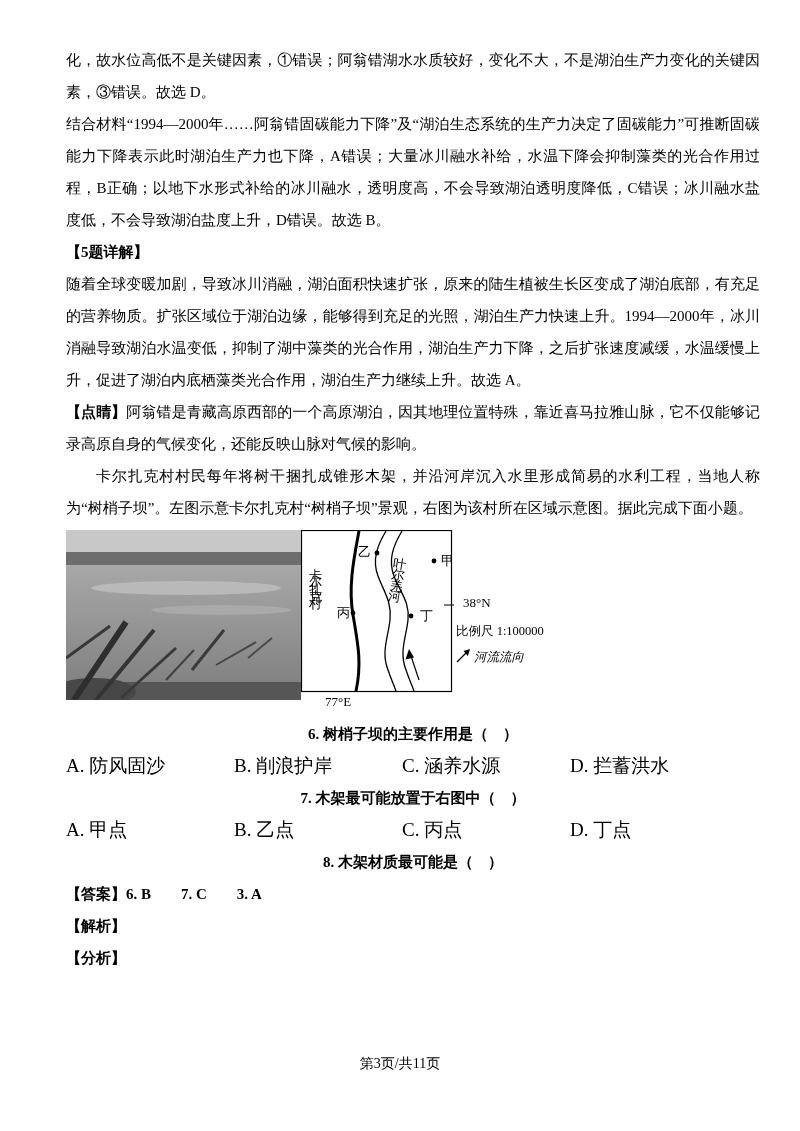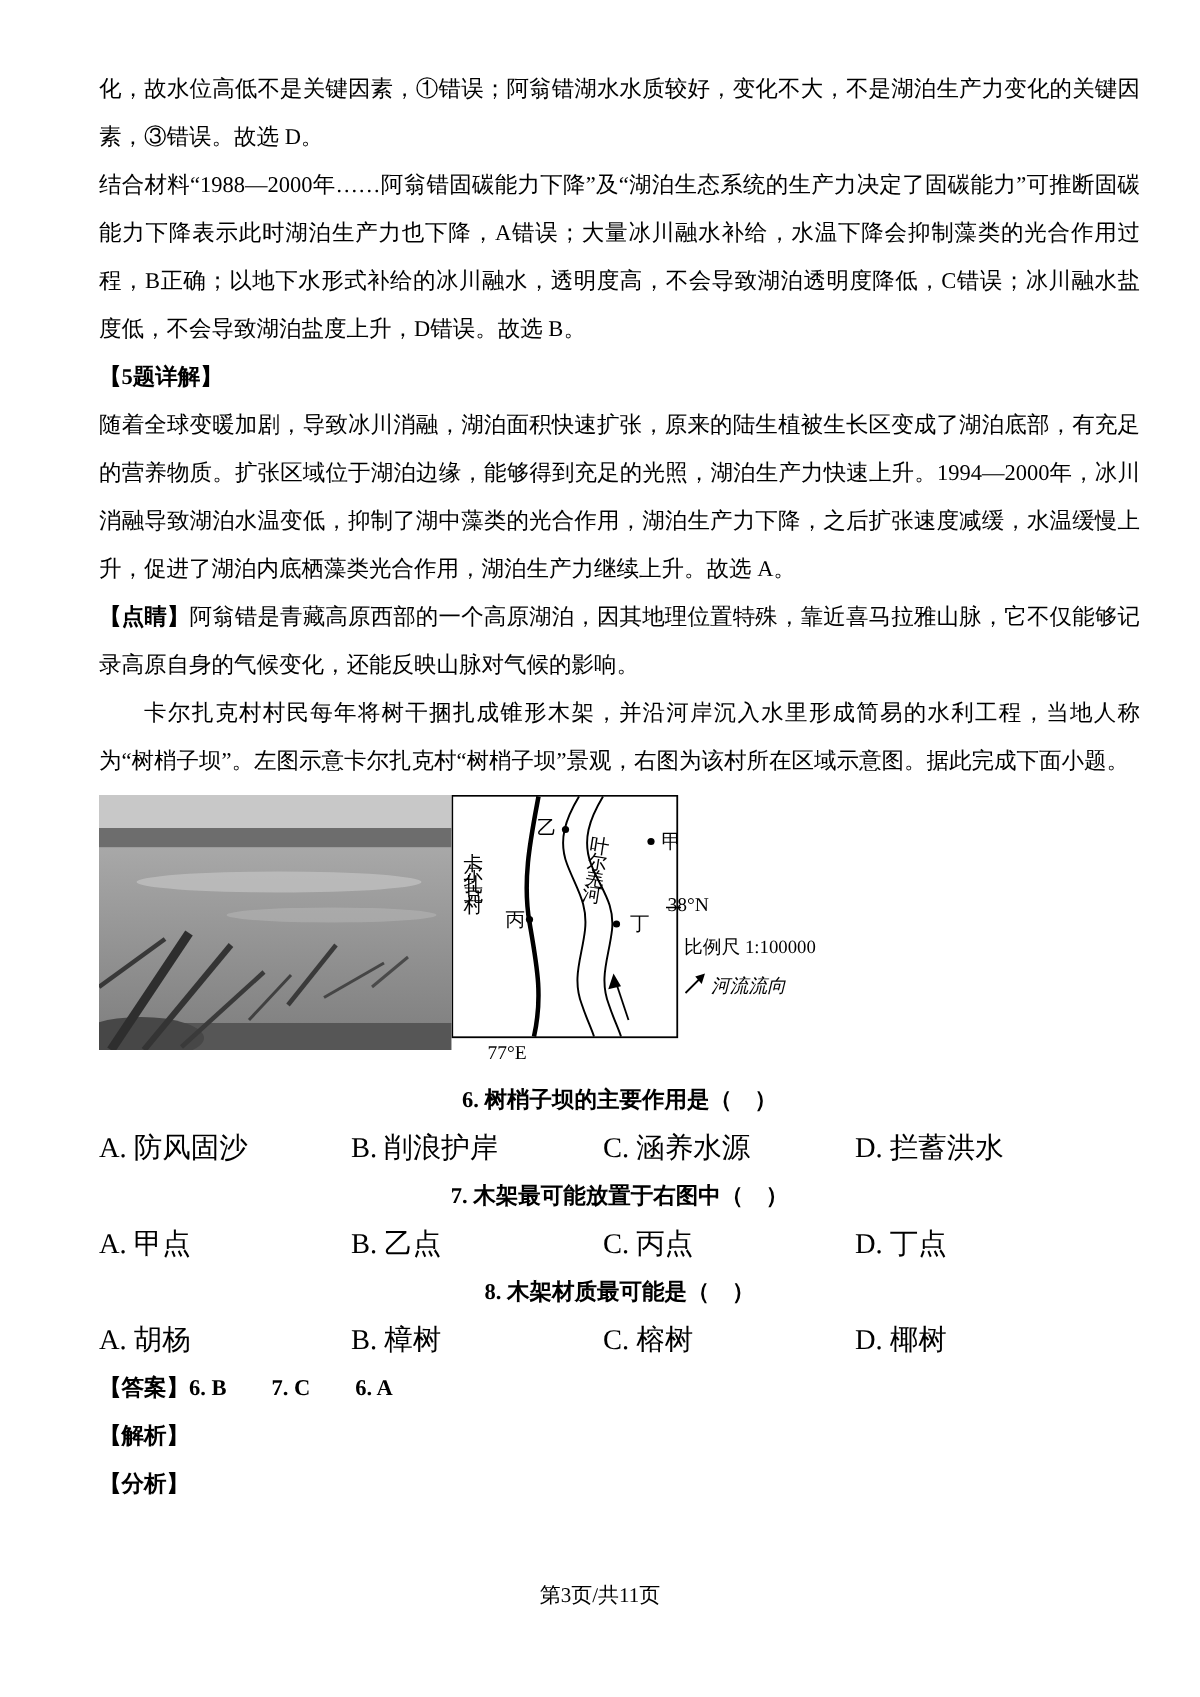--- a/index.html
+++ b/index.html
@@ -28,21 +28,21 @@
   .map-wrap { position:relative; width:252px; height:182px; flex:0 0 auto; }
   .map-label { position:absolute; font-size:13px; line-height:1; white-space:nowrap; }
   .map-label.small { font-size:12.5px; }
   .vert { writing-mode:vertical-rl; }
   .village-label { left:8px; top:28px; letter-spacing:7px; }
   .river-label { left:95px; top:16px; letter-spacing:11px; transform:rotate(9deg); transform-origin:top left; }
   .pt-yi   { left:57px;  top:15px; }
   .pt-jia  { left:140px; top:24px; }
   .pt-bing { left:36px;  top:76px; }
   .pt-ding { left:119px; top:79px; }
-  .lat-label   { left:144px; top:66px; }
+  .lat-label   { left:162px; top:66px; }
   .scale-label { left:155px; top:95px;text-align:center; }
   .flow-label  { left:173px; top:121px;font-style:italic; }
   .lon-label   { left:24px;  top:165px; }
 
   
   .question { }
   p.stem { font-size:15px; line-height:32px; font-weight:bold;text-align:center; }
   .options { display:flex; font-size:19px; line-height:32px; }
   .options .opt { width:168px; flex:0 0 auto; }
   .options .opt:last-child { width:auto; }
@@ -55,21 +55,21 @@
     text-align:center; font-size:14px; color:#000;
   }
 </style>
 </head>
 <body>
 
 <div class="content">
 
   <p class="body-text">化，故水位高低不是关键因素，①错误；阿翁错湖水水质较好，变化不大，不是湖泊生产力变化的关键因素，③错误。故选 D。</p>
 
-  <p class="body-text">结合材料“1988—2000年……阿翁错固碳能力下降”及“湖泊生态系统的生产力决定了固碳能力”可推断固碳能力下降表示此时湖泊生产力也下降，A错误；大量冰川融水补给，水温下降会抑制藻类的光合作用过程，B正确；以地下水形式补给的冰川融水，透明度高，不会导致湖泊透明度降低，C错误；冰川融水盐度低，不会导致湖泊盐度上升，D错误。故选 B。</p>
+  <p class="body-text">结合材料“1994—2000年……阿翁错固碳能力下降”及“湖泊生态系统的生产力决定了固碳能力”可推断固碳能力下降表示此时湖泊生产力也下降，A错误；大量冰川融水补给，水温下降会抑制藻类的光合作用过程，B正确；以地下水形式补给的冰川融水，透明度高，不会导致湖泊透明度降低，C错误；冰川融水盐度低，不会导致湖泊盐度上升，D错误。故选 B。</p>
 
   <p class="label-line">【5题详解】</p>
   <p class="body-text">随着全球变暖加剧，导致冰川消融，湖泊面积快速扩张，原来的陆生植被生长区变成了湖泊底部，有充足的营养物质。扩张区域位于湖泊边缘，能够得到充足的光照，湖泊生产力快速上升。1994—2000年，冰川消融导致湖泊水温变低，抑制了湖中藻类的光合作用，湖泊生产力下降，之后扩张速度减缓，水温缓慢上升，促进了湖泊内底栖藻类光合作用，湖泊生产力继续上升。故选 A。</p>
 
   <p class="body-text"><span class="inline-label">【点睛】</span><span>阿翁错是青藏高原西部的一个高原湖泊，因其地理位置特殊，靠近喜马拉雅山脉，它不仅能够记录高原自身的气候变化，还能反映山脉对气候的影响。</span></p>
 
   <p class="body-text indent">卡尔扎克村村民每年将树干捆扎成锥形木架，并沿河岸沉入水里形成简易的水利工程，当地人称为“树梢子坝”。左图示意卡尔扎克村“树梢子坝”景观，右图为该村所在区域示意图。据此完成下面小题。</p>
 
   <div class="figure">
 
@@ -142,30 +142,24 @@
     <div class="options">
       <span class="opt">A. 甲点</span>
       <span class="opt">B. 乙点</span>
       <span class="opt">C. 丙点</span>
       <span class="opt">D. 丁点</span>
     </div>
   </div>
 
   <div class="question">
     <p class="stem">8. 木架材质最可能是（　）</p>
-    <div class="options">
-      <span class="opt">A. 胡杨</span>
-      <span class="opt">B. 樟树</span>
-      <span class="opt">C. 榕树</span>
-      <span class="opt">D. 椰树</span>
-    </div>
   </div>
 
   <p class="answer-line">
-    <span class="inline-label">【答案】</span><span class="ans">6. B</span><span class="ans">7. C</span><span class="ans">6. A</span>
+    <span class="inline-label">【答案】</span><span class="ans">6. B</span><span class="ans">7. C</span><span class="ans">3. A</span>
   </p>
 
   <p class="label-line">【解析】</p>
   <p class="label-line">【分析】</p>
 
 </div>
 
 <div class="footer">
   <span>第3页/共11页</span>
 </div>

